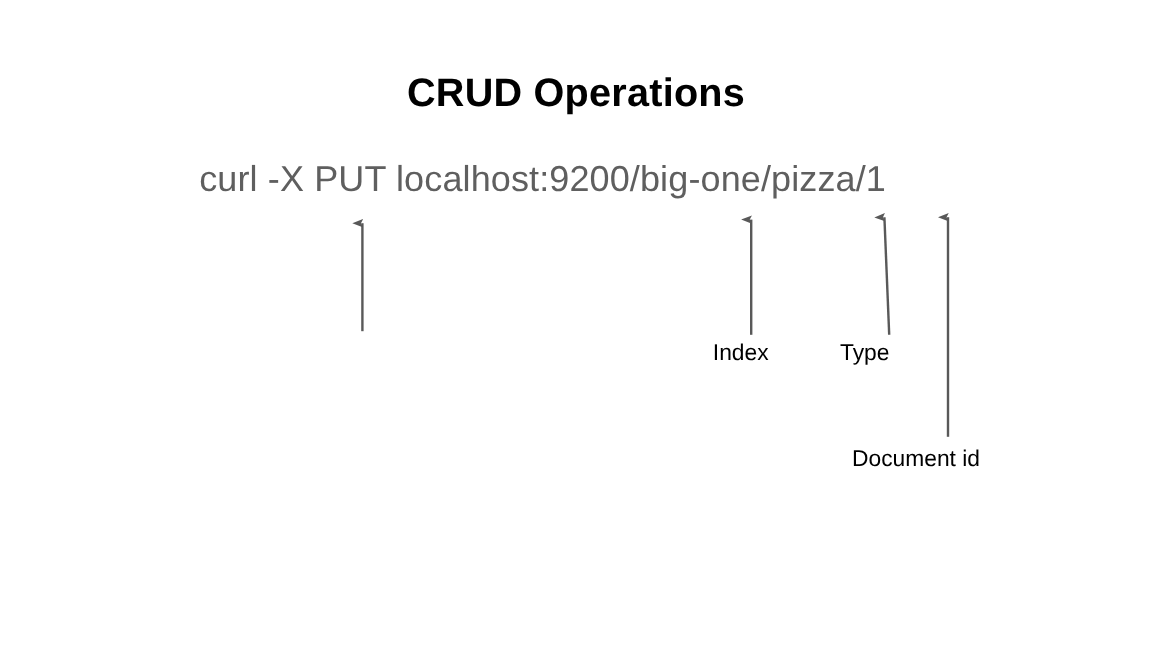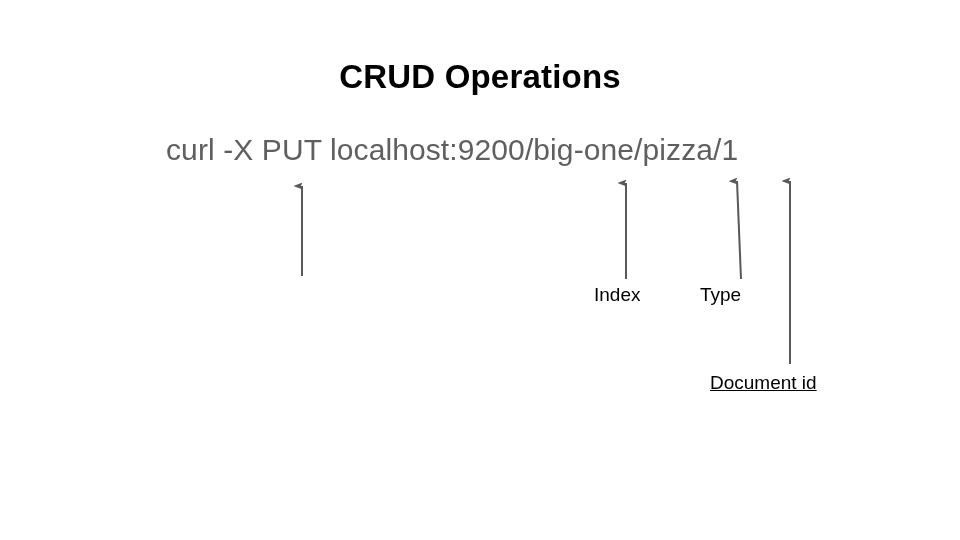--- a/index.html
+++ b/index.html
@@ -43,21 +43,21 @@
   }
   .callout-label {
     position: absolute;
     font-size: 19px;
     color: #000000;
     white-space: nowrap;
   }
   #label-http-method { left: 208px; top: 281px; }
   #label-index       { left: 594px; top: 284px; text-align: center; }
   #label-type        { left: 700px; top: 284px; }
-  #label-document-id { left: 710px; top: 372px; text-decoration: underline; }
+  #label-document-id { left: 710px; top: 372px; }
 
   #arrow-layer {
     position: absolute;
     left: 0;
     top: 0;
     width: 960px;
     height: 540px;
     pointer-events: none;
   }
 </style>

